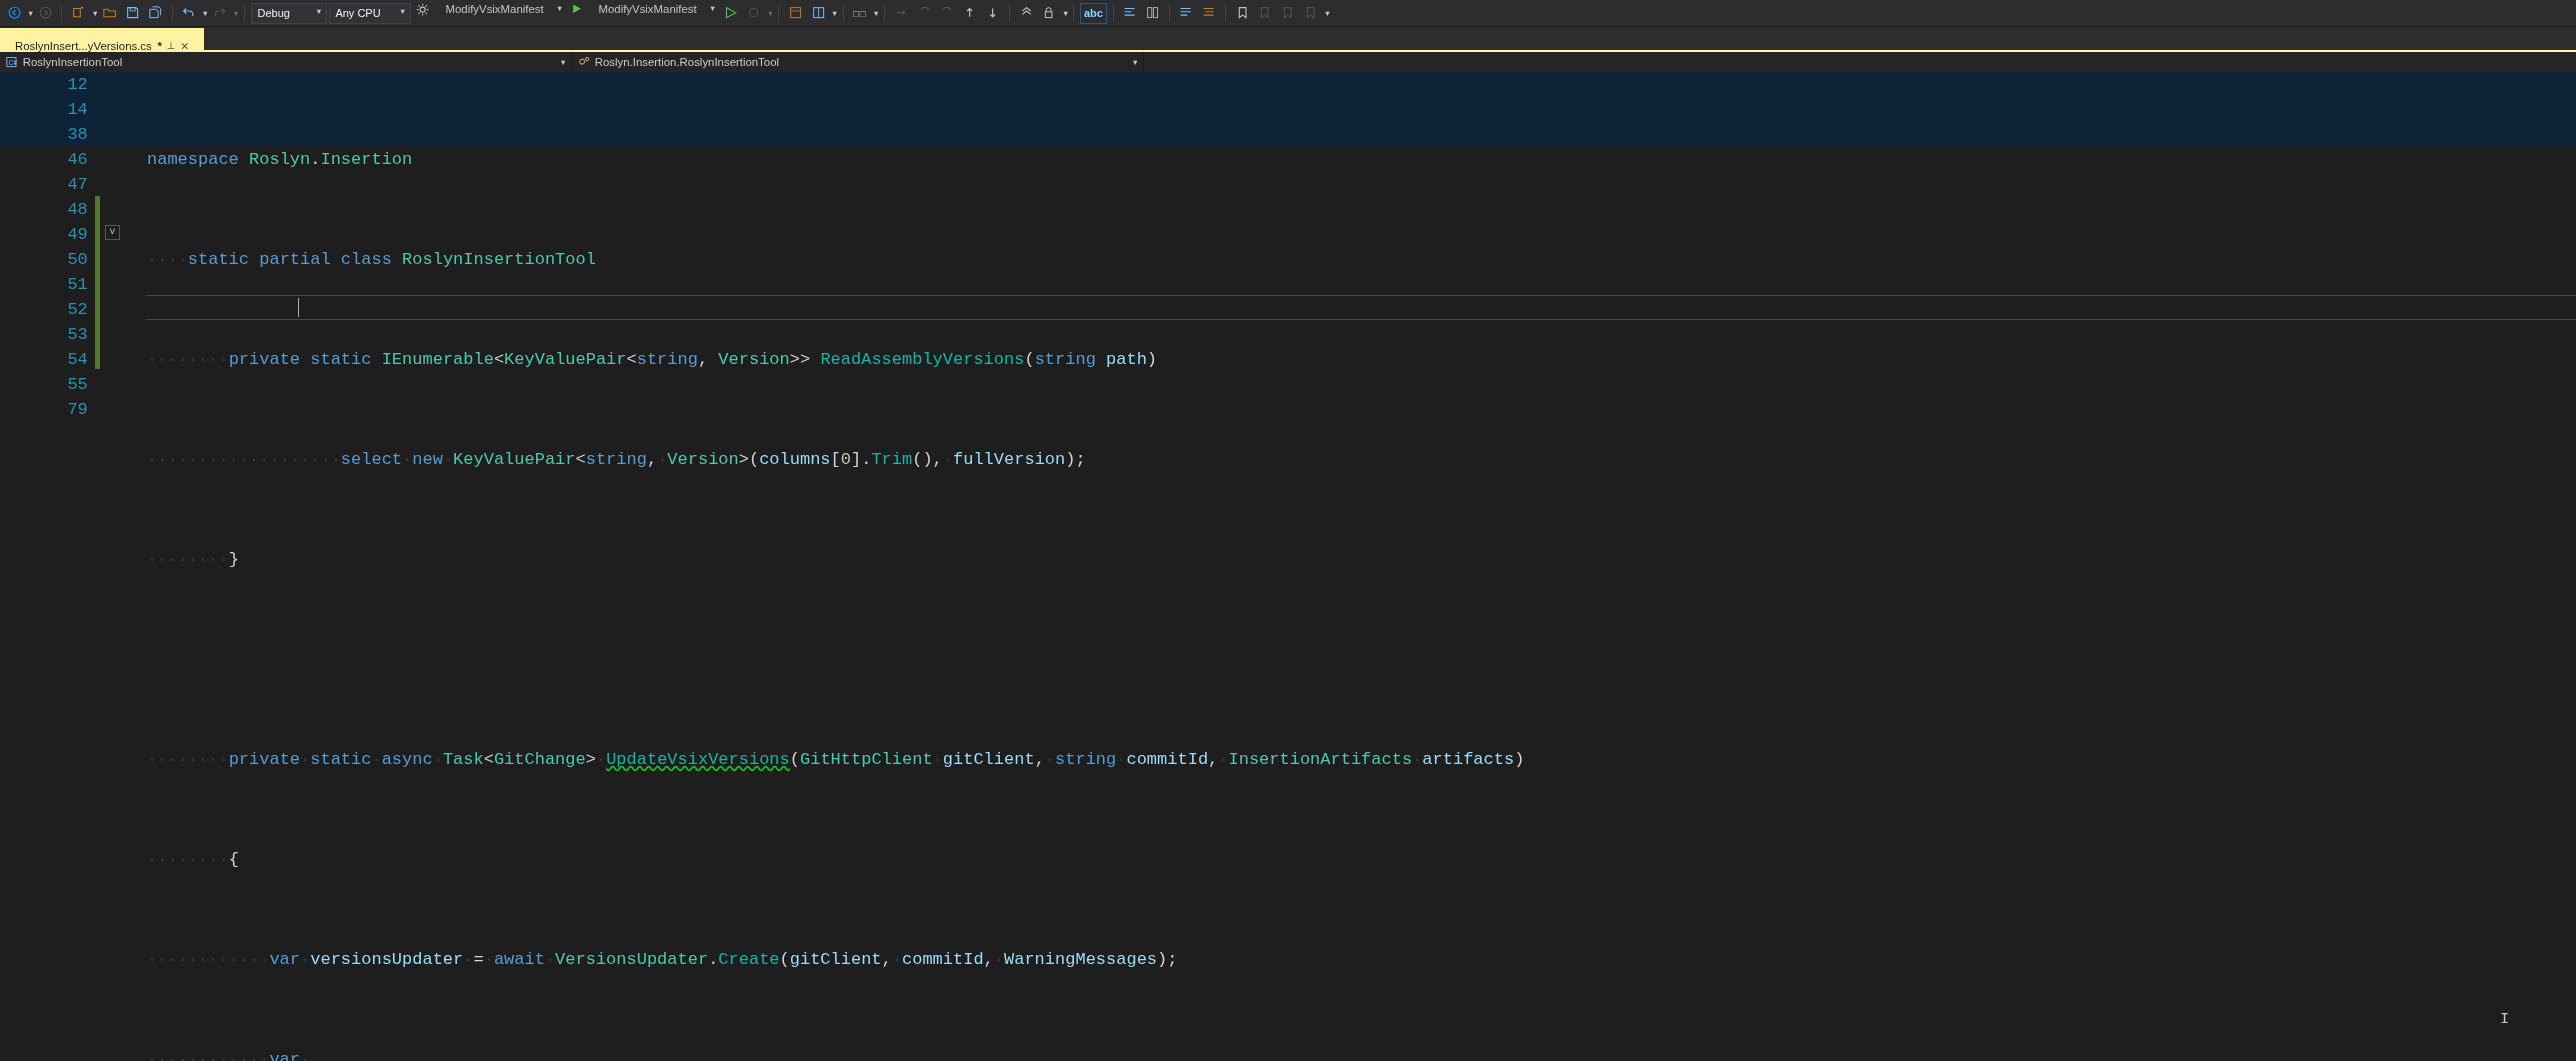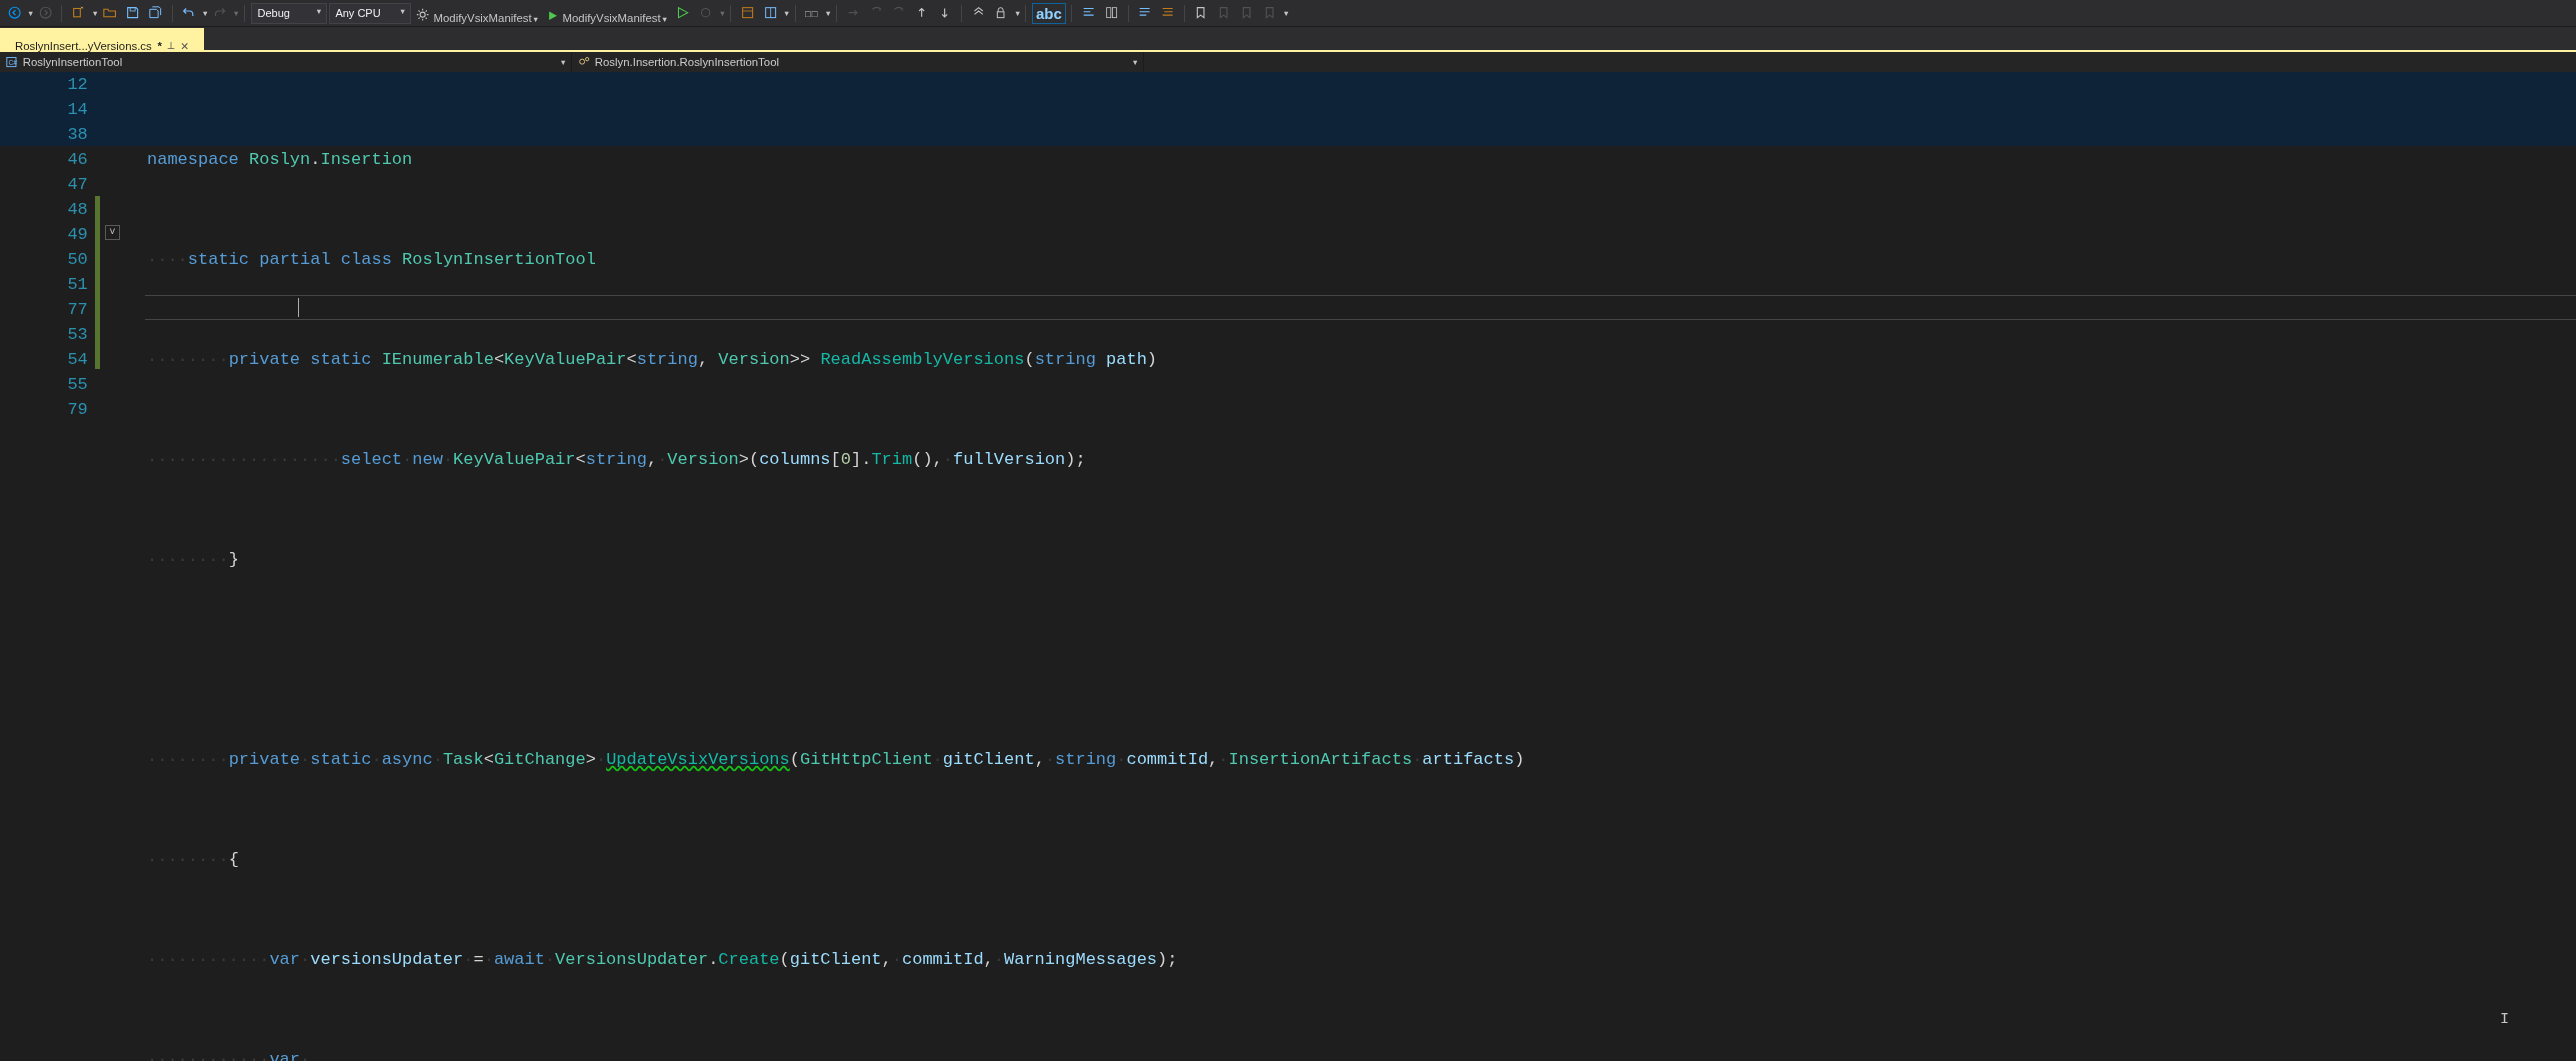--- a/index.html
+++ b/index.html
@@ -41,23 +41,23 @@
     background:#333337; border:1px solid #434346;
     color:#f1f1f1; font-size:11px;
     position:relative; cursor:pointer;
   }
   .tb-combo::after {
     content:"▾"; position:absolute; right:4.8px; top:2.9px;
     font-size:8.6px; color:#c5c5c5;
   }
   .tb-combo.wide { min-width: 76px; }
   .tb-text-btn {
-    display:inline-flex; align-items:flex-end;
+    display:inline-flex; align-items:flex-start;
     height:21px; padding:0 3.8px;
-    color:#c5c5c5; font-size:11.4px; cursor:pointer;
+    color:#c5c5c5; font-size:11.4px; cursor:pointer;gap:12px;
   }
   .tb-text-btn .gear,.tb-text-btn .play{ margin-right:3.8px; }
   .boxed {
     border:1px solid #0e639c;
     padding:0 2.9px;
   }
 
   
   .tabbar {
     display:flex; align-items:flex-end;
@@ -323,21 +323,21 @@
     </span>
   <span class="tb-btn">
       <svg viewBox="0 0 16 16">
         <rect x="4" y="7" width="8" height="7" fill="none" stroke="#c5c5c5" stroke-width="1.2"></rect>
         <path d="M5 7V5a3 3 0 016 0v2" fill="none" stroke="#c5c5c5" stroke-width="1.2"></path>
       </svg>
     </span>
   <span class="dd-arrow">▾</span>
   <span class="tb-sep"></span>
 
-  <span class="tb-btn boxed" style="font-size:15px;font-weight:bold;color:#8fd3ff">abc</span>
+  <span class="tb-btn boxed" style="font-size:11px;font-weight:bold;color:#8fd3ff">abc</span>
   <span class="tb-sep"></span>
   <span class="tb-btn">
       <svg viewBox="0 0 16 16">
         <path d="M2 3h12M2 7h8M2 11h12" stroke="#75beff" stroke-width="1.3"></path>
       </svg>
     </span>
   <span class="tb-btn">
       <svg viewBox="0 0 16 16">
         <rect x="2" y="2" width="5" height="12" fill="none" stroke="#c5c5c5"></rect>
         <rect x="9" y="2" width="5" height="12" fill="none" stroke="#c5c5c5"></rect>
@@ -422,21 +422,21 @@
   <div class="gutter">
     <div class="ln">12</div>
     <div class="ln">14</div>
     <div class="ln">38</div>
     <div class="ln">46</div>
     <div class="ln">47</div>
     <div class="ln">48</div>
     <div class="ln">49</div>
     <div class="ln">50</div>
     <div class="ln">51</div>
-    <div class="ln">77</div>
+    <div class="ln">52</div>
     <div class="ln">53</div>
     <div class="ln">54</div>
     <div class="ln">55</div>
     <div class="ln">79</div>
   </div>
 
   <div class="fold-col">
     <div class="fold-mark" style="top:153px">˅</div>
   </div>
 

